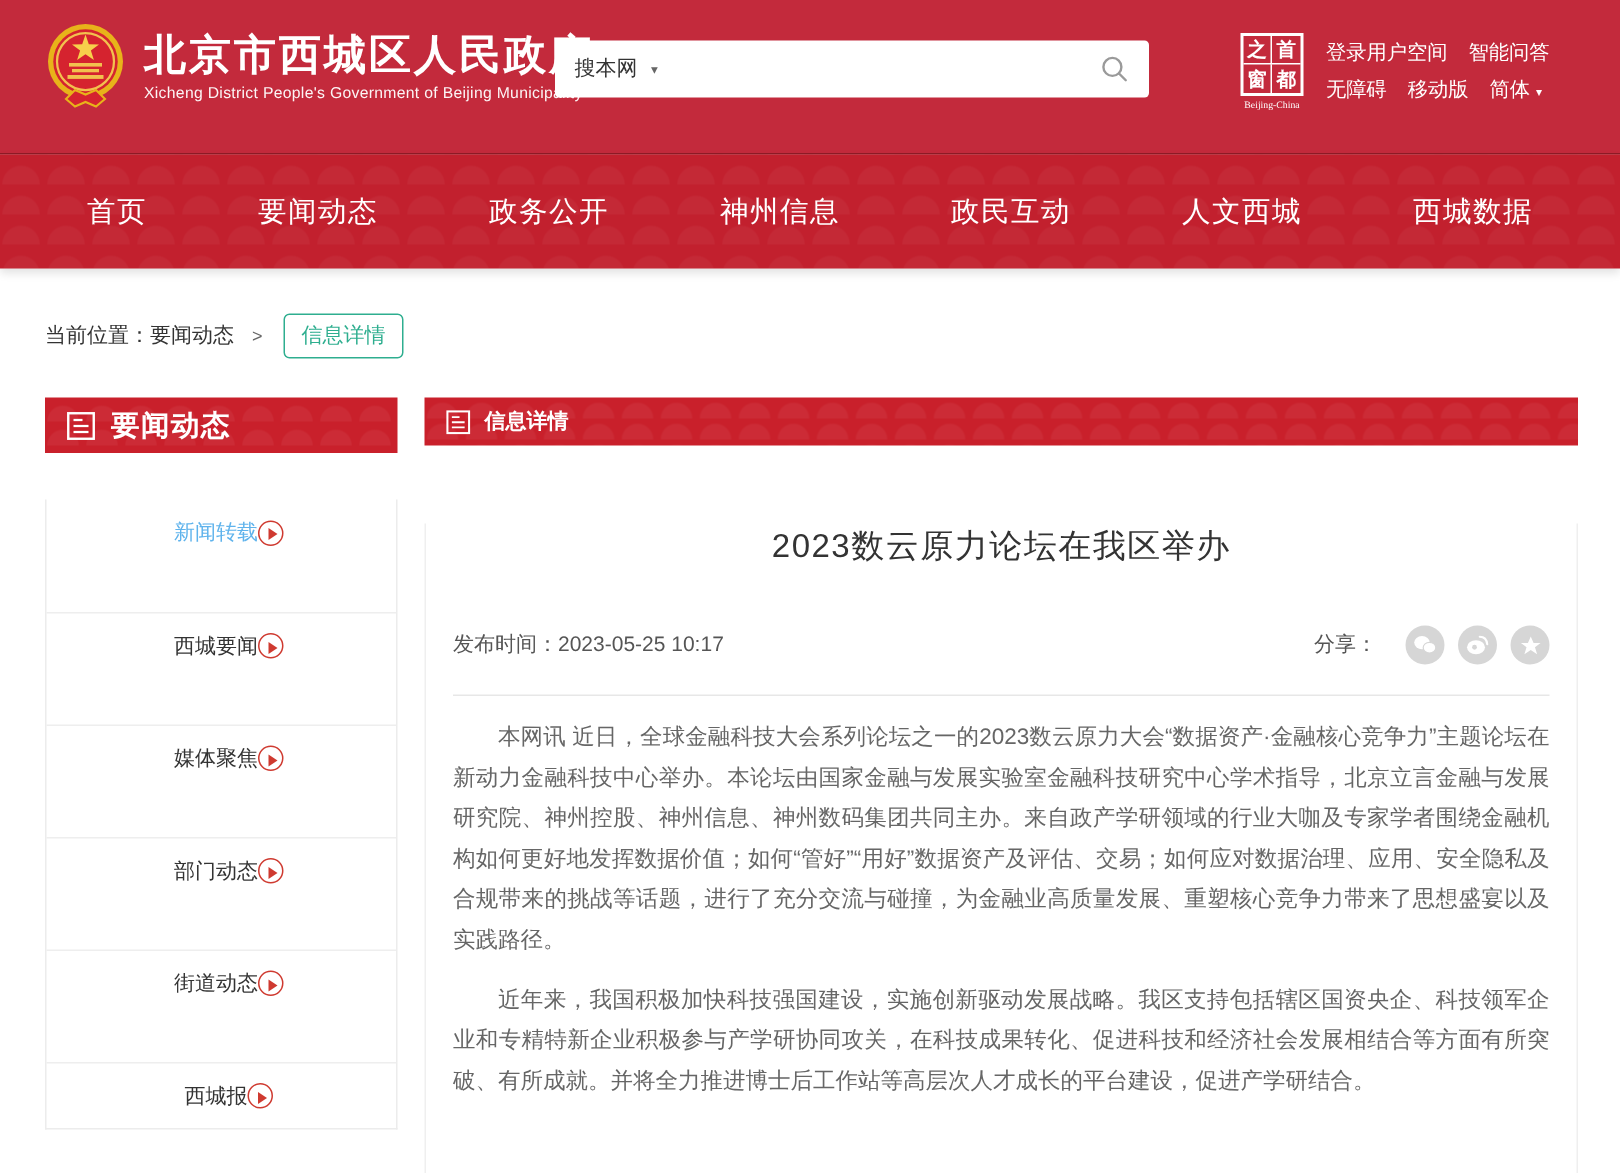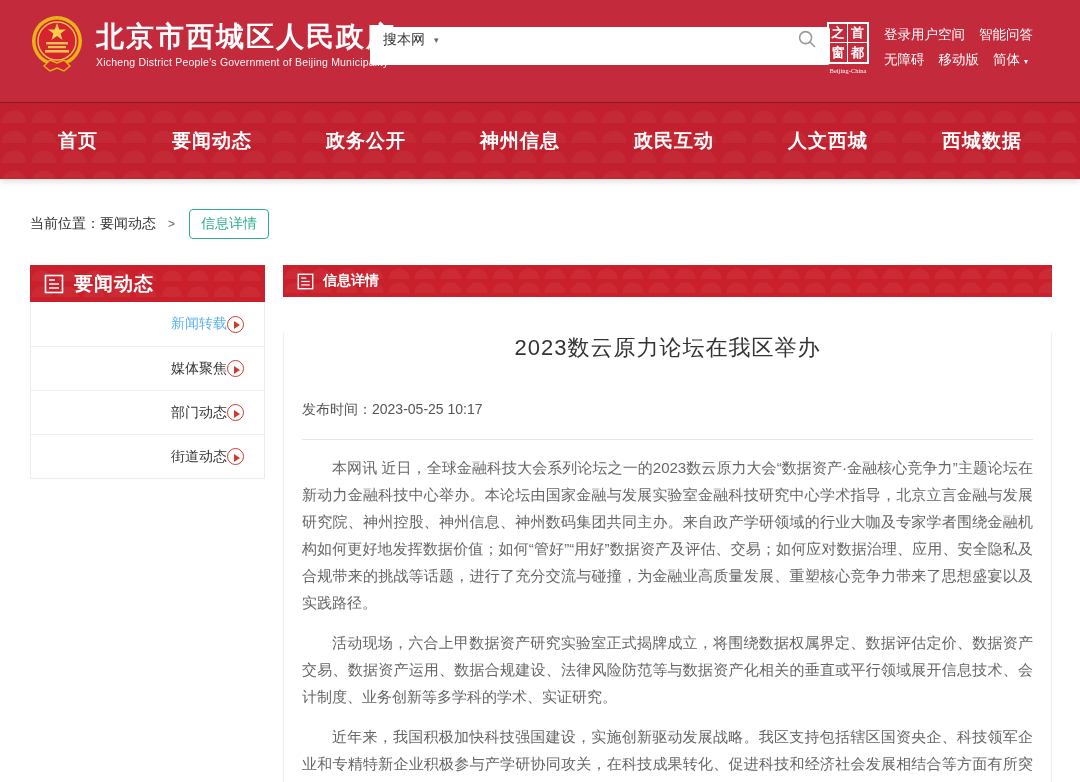--- a/index.html
+++ b/index.html
@@ -7,21 +7,21 @@
   body { font-family:"Liberation Sans", sans-serif; width:1080px; height:782px; overflow:hidden; position:relative; }
 
   
   .top-header { position:relative; height:103px; background:#c32a3c; border-bottom:1px solid #8e1b26; }
   .logo-wrap { position:absolute; left:30px; top:14px; display:flex; align-items:center; }
   .emblem { width:54px; height:62px; }
   .title-block { margin-left:12px; }
   .site-title { color:#fff; font-size:28px; font-weight:bold; letter-spacing:2px; line-height:1.1; }
   .site-subtitle { color:rgba(255,255,255,0.95); font-size:10.5px; margin-top:4px; letter-spacing:0.2px; }
 
-  .search-box { position:absolute; left:370px; top:27px; width:460px; height:38px; background:#fff; border-radius:3px; display:flex; align-items:flex-end; padding:16px 13px; }
+  .search-box { position:absolute; left:370px; top:27px; width:396px; height:38px; background:#fff; border-radius:3px; display:flex; align-items:center; padding:16px 13px; }
   .search-scope { font-size:14px; color:#333; display:flex; align-items:center; cursor:pointer; }
   .caret { font-size:9px; color:#666; margin-left:9px; }
   .search-input { flex:1; border:none; outline:none; font-size:14px; margin:0 10px; color:#333; background:transparent; }
   .search-icon svg { display:block; }
 
   .seal { position:absolute; left:827px; top:22px; width:42px; text-align:center; }
   .seal-grid { width:42px; height:42px; border:2px solid #fff; display:grid; grid-template-columns:1fr 1fr; grid-template-rows:1fr 1fr; }
   .seal-grid span { display:flex; align-items:center; justify-content:center; color:#fff; font-size:13px; font-weight:bold; font-family:"Liberation Serif", serif; }
   .seal-grid span:nth-child(1), .seal-grid span:nth-child(2) { border-bottom:1px solid #fff; }
   .seal-grid span:nth-child(1), .seal-grid span:nth-child(3) { border-right:1px solid #fff; }
@@ -29,52 +29,52 @@
 
   .quick-links { position:absolute; left:884px; top:28px; color:#fff; font-size:13.5px; line-height:1; }
   .quick-links .row { display:flex; align-items:center; margin-bottom:11px;text-align:center; }
   .quick-links a { color:#fff; text-decoration:none; margin-right:14px; cursor:pointer; }
   .quick-links a:last-child { margin-right:0; }
   .lang-caret { font-size:8px; margin-left:4px; }
 
   
   .main-nav { height:76px; background:#c2202e; display:flex; align-items:center; justify-content:space-between; padding:0 58px; box-shadow:0 3px 6px rgba(0,0,0,0.12); position:relative; z-index:2;
     background-image: radial-gradient(circle at 14px 20px, rgba(255,255,255,0.04) 12px, transparent 13px); background-size:30px 20px; }
-  .main-nav a { color:#fff; font-size:19px; font-weight:700; text-decoration:none; letter-spacing:1px; cursor:pointer; }
+  .main-nav a { color:#fff; font-size:19px; font-weight:400; text-decoration:none; letter-spacing:1px; cursor:pointer; }
 
   
   .breadcrumb { margin:30px 0 16px 30px; display:flex; align-items:center; font-size:14px; color:#333; }
   .breadcrumb .sep { margin:0 12px; color:#666; font-size:12px; }
   .crumb-badge { display:inline-block; border:1px solid #2eae8f; color:#2eae8f; border-radius:4px; padding:5px 11px; font-size:14px; margin-left:2px; cursor:pointer; }
 
   
   .columns { display:flex; margin:26px 28px 0 30px; align-items:flex-start; }
 
   
   .sidebar { width:235px; flex:none; }
   .side-head { height:37px; background:#c9202b; display:flex; align-items:center; padding:0 0 0 14px;
     background-image: radial-gradient(circle at 12px 16px, rgba(255,255,255,0.05) 10px, transparent 11px); background-size:26px 16px; }
   .side-head .doc-icon { margin-right:10px; }
   .side-head-title { color:#fff; font-size:19px; font-weight:bold; letter-spacing:1px; }
   .side-list { list-style:none; border:1px solid #ececec; border-top:none; background:#fff; }
-  .side-item { height:44px; display:flex; align-items:center; justify-content:flex-end; padding:0 20px 0 30px; cursor:pointer; }
+  .side-item { height:44px; display:flex; align-items:center; justify-content:center; padding:0 20px 0 30px; cursor:pointer;margin-top:31px; }
   .side-item + .side-item { border-top:1px solid #eee; }
   .side-item .label { font-size:14px; color:#333; }
   .side-item.active .label { color:#5fb3ec; }
   .play-icon { width:17px; height:17px; border:1px solid #cf3a30; border-radius:50%; position:relative; flex:none; }
   .play-icon::after { content:""; position:absolute; left:6px; top:4.5px; border-left:6px solid #cf3a30; border-top:4px solid transparent; border-bottom:4px solid transparent; }
 
   
   .content { flex:1; margin-left:18px; min-height:512px; }
   .content-head { height:32px; background:#c9202b; display:flex; align-items:center; padding:0 0 0 14px;
     background-image: radial-gradient(circle at 12px 14px, rgba(255,255,255,0.05) 10px, transparent 11px); background-size:26px 14px; }
   .content-head-title { color:#fff; font-size:14px; font-weight:bold; }
   .content-body { border:1px solid #efefef; border-top:none; padding:0 18px 30px 18px; background:#fff; min-height:480px; }
 
-  .article-title { text-align:center; font-size:22px; color:#333; font-weight:500; margin-top:36px; letter-spacing:1px; }
+  .article-title { text-align:center; font-size:22px; color:#333; font-weight:500; margin-top:52px; letter-spacing:1px; }
 
   .meta-row { display:flex; align-items:center; justify-content:space-between; margin-top:38px; }
   .publish { font-size:14px; color:#555; }
   .share { display:flex; align-items:center; }
   .share-label { font-size:14px; color:#555; margin-right:10px; }
   .share-btn { width:26px; height:26px; border-radius:50%; background:#d6d6d6; margin-left:9px; display:flex; align-items:center; justify-content:center; cursor:pointer; }
   .share-btn svg { display:block; }
 
   .meta-divider { border:none; border-top:1px solid #e7e7e7; margin-top:20px; }
 
@@ -167,29 +167,37 @@
           <line x1="5" y1="14" x2="15" y2="14" stroke="#fff" stroke-width="1.5"></line>
         </svg>
       <span class="side-head-title">要闻动态</span>
     </div>
     <ul class="side-list">
       <li class="side-item active">
         <span class="label">新闻转载</span>
           <span class="play-icon"></span>
       </li>
       <li class="side-item">
+        <span class="label">西城要闻</span>
+          <span class="play-icon"></span>
+      </li>
+      <li class="side-item">
         <span class="label">媒体聚焦</span>
           <span class="play-icon"></span>
       </li>
       <li class="side-item">
         <span class="label">部门动态</span>
           <span class="play-icon"></span>
       </li>
       <li class="side-item">
         <span class="label">街道动态</span>
+          <span class="play-icon"></span>
+      </li>
+      <li class="side-item">
+        <span class="label">西城报</span>
           <span class="play-icon"></span>
       </li>
     </ul>
   </aside>
 
   <main class="content">
     <div class="content-head">
       <svg class="doc-icon" width="17" height="17" viewBox="0 0 20 20" style="margin-right:9px;">
           <rect x="1.5" y="1.5" width="17" height="17" fill="none" stroke="#fff" stroke-width="1.6"></rect>
           <line x1="5" y1="6" x2="11" y2="6" stroke="#fff" stroke-width="1.5"></line>
@@ -197,24 +205,44 @@
           <line x1="5" y1="14" x2="15" y2="14" stroke="#fff" stroke-width="1.5"></line>
         </svg>
       <span class="content-head-title">信息详情</span>
     </div>
 
     <div class="content-body">
       <h1 class="article-title">2023数云原力论坛在我区举办</h1>
 
       <div class="meta-row">
         <span class="publish">发布时间：2023-05-25 10:17</span>
+        <span class="share">
+          <span class="share-label">分享：</span>
+          <span class="share-btn">
+            <svg width="16" height="14" viewBox="0 0 16 14">
+                <ellipse cx="6" cy="5.4" rx="5.2" ry="4.4" fill="#fff"></ellipse>
+                <ellipse cx="11" cy="8.8" rx="4.2" ry="3.6" fill="#fff" stroke="#d6d6d6" stroke-width="0.8"></ellipse>
+              </svg>
+          </span>
+          <span class="share-btn">
+            <svg width="16" height="14" viewBox="0 0 16 14">
+                <ellipse cx="7" cy="8.5" rx="6" ry="4.6" fill="#fff"></ellipse>
+                <path d="M9.5 1.5 q4.5 0 5 5" fill="none" stroke="#fff" stroke-width="1.4" stroke-linecap="round"></path>
+                <circle cx="6" cy="8.5" r="1.6" fill="#d6d6d6"></circle>
+              </svg>
+          </span>
+          <span class="share-btn">
+            <svg width="15" height="15" viewBox="0 0 24 24">
+                <polygon points="12,2 15,9 22.5,9 16.5,13.6 18.8,21 12,16.6 5.2,21 7.5,13.6 1.5,9 9,9" fill="#fff"></polygon>
+              </svg>
+          </span>
+        </span>
       </div>
 
       <hr class="meta-divider">
 
       <div class="article-body">
         <p>本网讯  近日，全球金融科技大会系列论坛之一的2023数云原力大会“数据资产·金融核心竞争力”主题论坛在新动力金融科技中心举办。本论坛由国家金融与发展实验室金融科技研究中心学术指导，北京立言金融与发展研究院、神州控股、神州信息、神州数码集团共同主办。来自政产学研领域的行业大咖及专家学者围绕金融机构如何更好地发挥数据价值；如何“管好”“用好”数据资产及评估、交易；如何应对数据治理、应用、安全隐私及合规带来的挑战等话题，进行了充分交流与碰撞，为金融业高质量发展、重塑核心竞争力带来了思想盛宴以及实践路径。</p>
-        <p>活动现场，六合上甲数据资产研究实验室正式揭牌成立，将围绕数据权属界定、数据评估定价、数据资产交易、数据资产运用、数据合规建设、法律风险防范等与数据资产化相关的垂直或平行领域展开信息技术、会计制度、业务创新等多学科的学术、实证研究。</p>
         <p>近年来，我国积极加快科技强国建设，实施创新驱动发展战略。我区支持包括辖区国资央企、科技领军企业和专精特新企业积极参与产学研协同攻关，在科技成果转化、促进科技和经济社会发展相结合等方面有所突破、有所成就。并将全力推进博士后工作站等高层次人才成长的平台建设，促进产学研结合。</p>
       </div>
     </div>
   </main>
 </div>
 
 </body></html>

